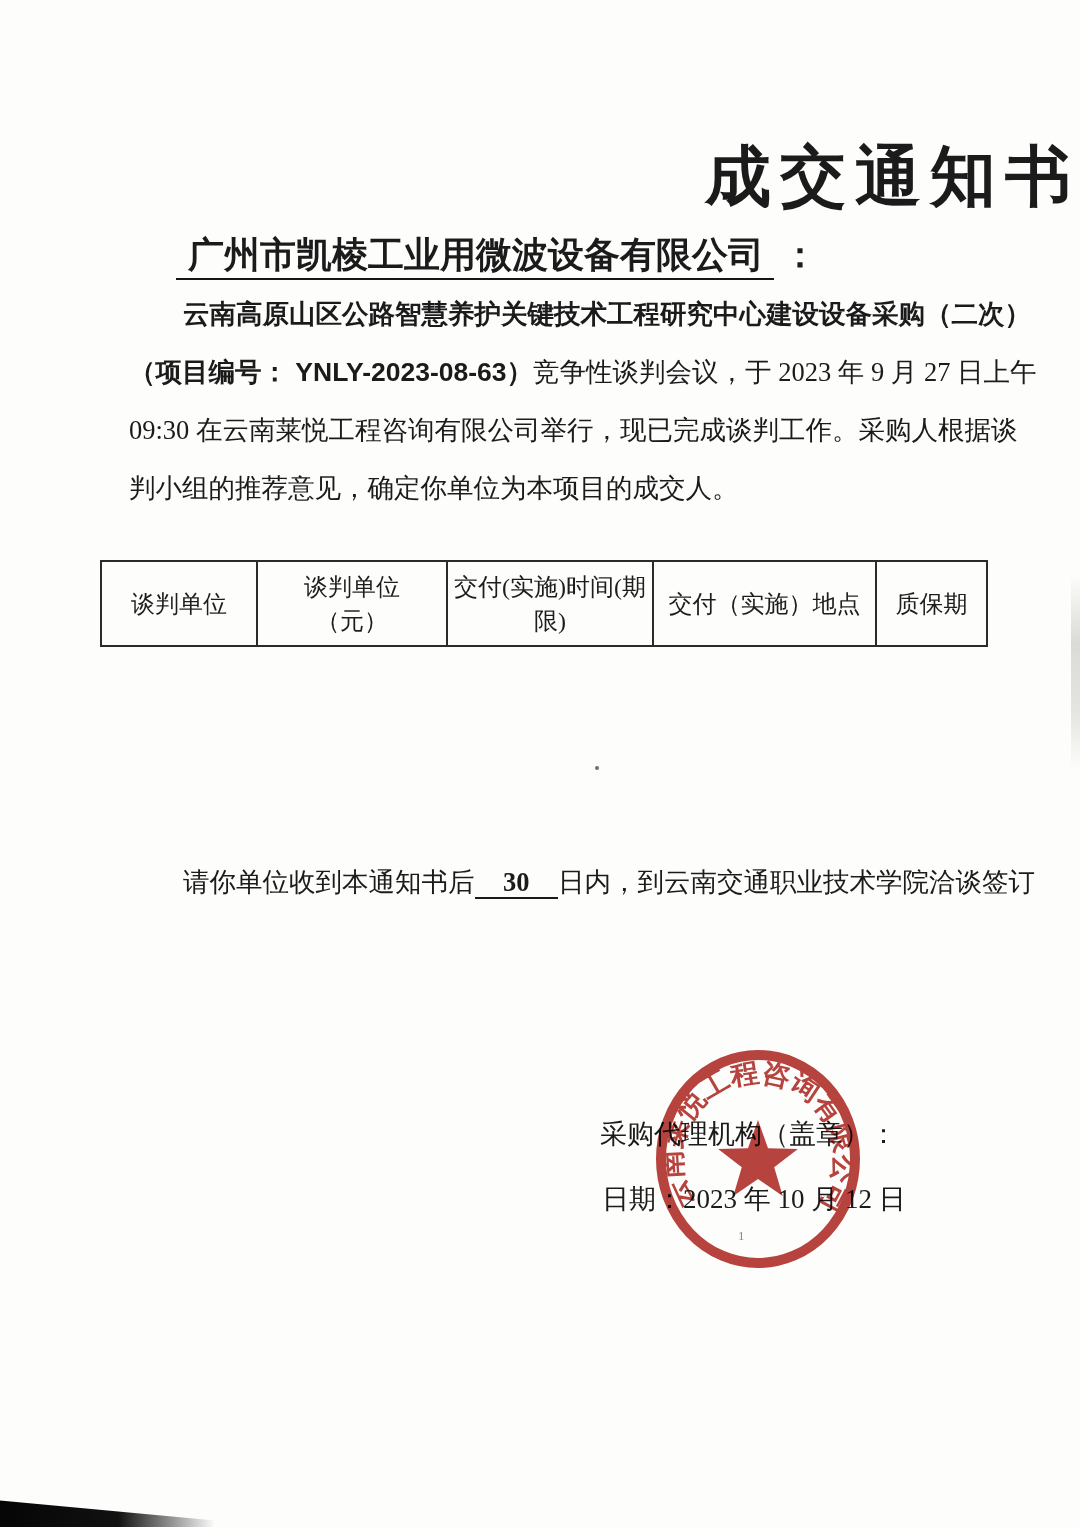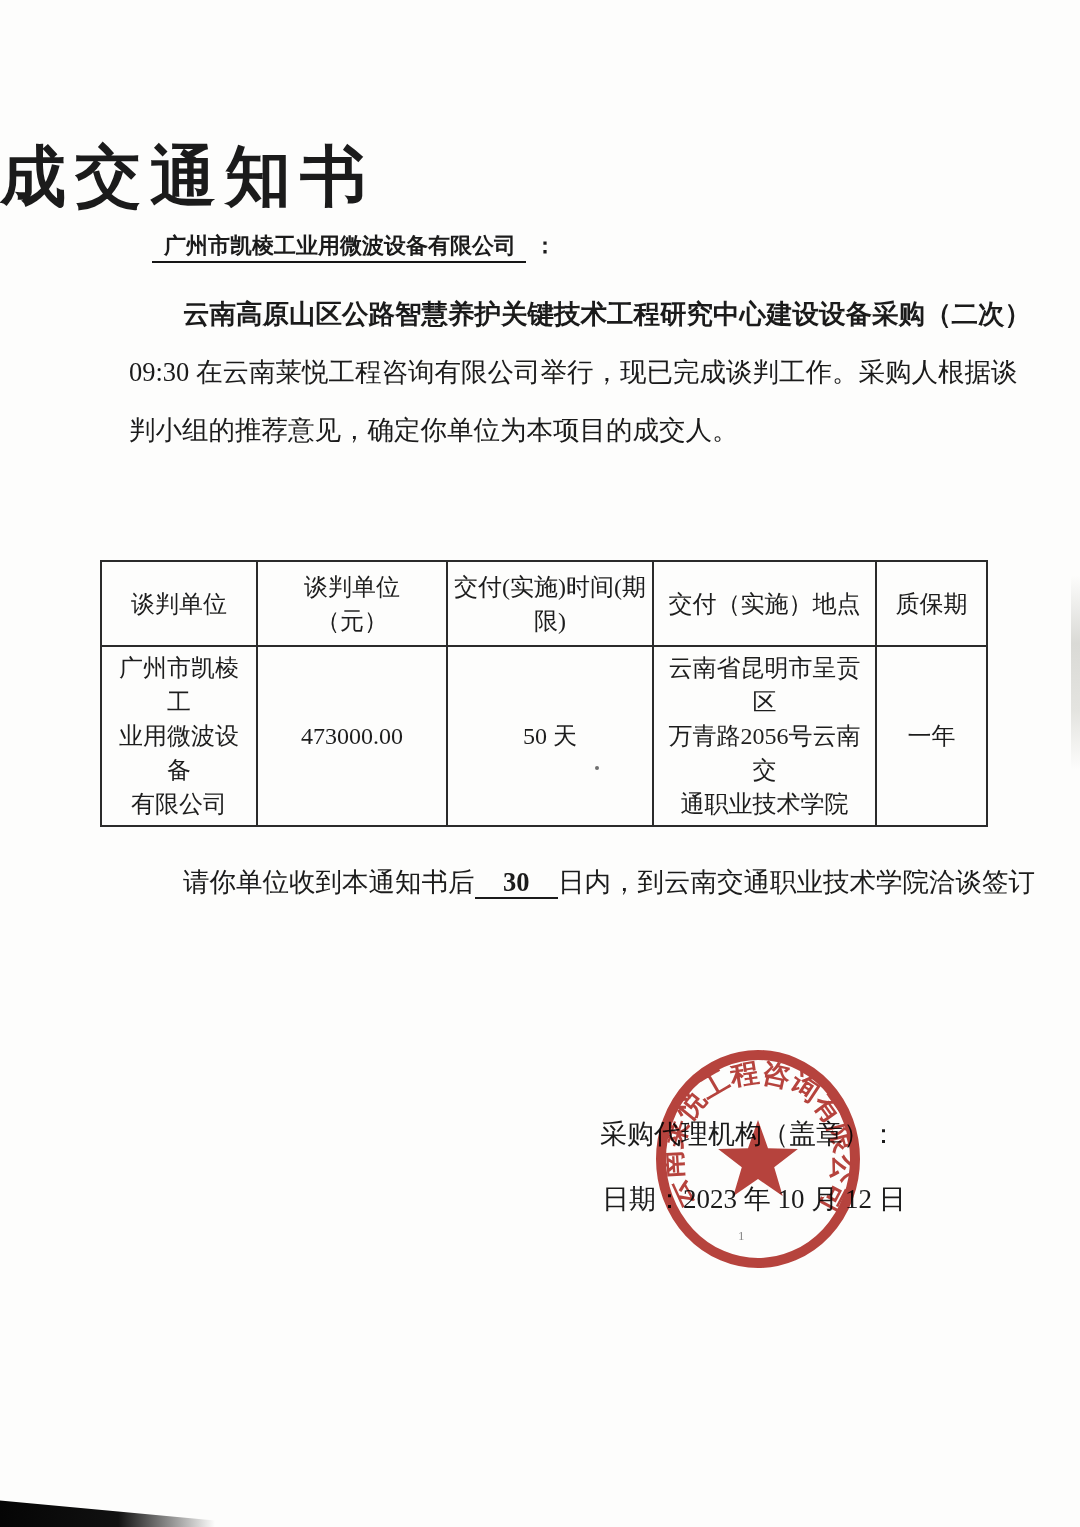--- a/index.html
+++ b/index.html
@@ -5,27 +5,27 @@
   html,body{margin:0;padding:0;}
   body{
     width:1080px;height:1527px;position:relative;overflow:hidden;
     background:#fdfdfc;color:#1b1b1b;
     font-family:"Liberation Serif","DejaVu Serif",serif;
   }
   .abs{position:absolute;}
 
   
   .doc-title{
-    top:132px;left:0;width:1080px;text-align:left;
+    top:132px;left:0;width:1080px;text-align:right;
     font-size:66px;font-weight:700;letter-spacing:9px;
     font-family:"Liberation Serif","DejaVu Serif",serif;
   }
 
   
-  .addressee{top:231px;left:152px;font-size:22px;font-weight:700;
+  .addressee{top:231px;left:176px;font-size:36px;font-weight:700;
     font-family:"Liberation Sans","DejaVu Sans",sans-serif;}
   .addressee .name{border-bottom:2px solid #161616;padding:0 10px 3px 12px;}
   .addressee .colon{padding-left:8px;}
 
   
   .para{left:100px;width:886px;font-size:26.5px;line-height:58px;}
   .para .line{display:block;white-space:nowrap;margin-left:29px;}
   .para .line.indent{padding-left:54px;}
   .para .b{font-weight:700;font-family:"Liberation Sans","DejaVu Sans",sans-serif;}
   .para .u{border-bottom:2px solid #1b1b1b;padding:0 2px;font-weight:bold;}
@@ -64,20 +64,21 @@
 <body>
 
 <div class="abs doc-title">成交通知书</div>
 
 <div class="abs addressee">
   <span class="name">广州市凯棱工业用微波设备有限公司</span><span class="colon">：</span>
 </div>
 
 <div class="abs para para1">
     <div class="line indent"><span class="b">云南高原山区公路智慧养护关键技术工程研究中心建设设备采购（二次）</span></div>
+    <div class="line"><span class="b">（项目编号： YNLY-2023-08-63）</span><span>竞争性谈判会议，于 2023 年 9 月 27 日上午</span></div>
     <div class="line"><span>09:30 在云南莱悦工程咨询有限公司举行，现已完成谈判工作。采购人根据谈</span></div>
     <div class="line"><span>判小组的推荐意见，确定你单位为本项目的成交人。</span></div>
   </div>
 
 <div class="abs award-table">
   <table>
     <colgroup>
       <col style="width:156px">
         <col style="width:190px">
         <col style="width:206px">
@@ -86,31 +87,20 @@
     </colgroup>
     <tbody>
       <tr class="hdr">
         <th>谈判单位</th>
         <th>谈判单位
 （元）</th>
         <th>交付(实施)时间(期
 限)</th>
         <th>交付（实施）地点</th>
         <th>质保期</th>
-      </tr>
-      <tr class="bodyrow">
-        <td>广州市凯棱工
-业用微波设备
-有限公司</td>
-        <td>473000.00</td>
-        <td>50 天</td>
-        <td>云南省昆明市呈贡区
-万青路2056号云南交
-通职业技术学院</td>
-        <td>一年</td>
       </tr>
     </tbody>
   </table>
 </div>
 
 <div class="abs para para2">
     <div class="line indent"><span>请你单位收到本通知书后</span><span class="u">　30　</span><span>日内，到云南交通职业技术学院洽谈签订</span></div>
   </div>
 
 <div class="abs sig-line sig1">采购代理机构（盖章）：</div>

